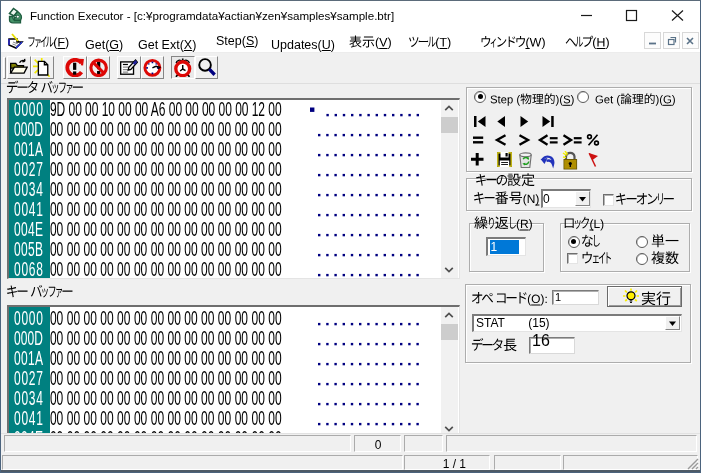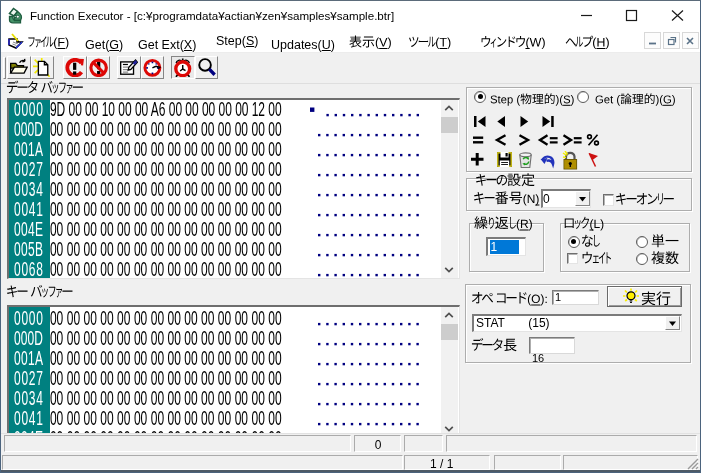--- a/index.html
+++ b/index.html
@@ -661,33 +661,33 @@
 <svg class="abs" style="left:664.5px;top:315.5px" width="15" height="15">
     <path d="M4 5.5 L11 5.5 L7.5 10 Z" fill="#000"></path>
   </svg>
 <svg style="position:absolute;left:471.5px;top:337.5px;overflow:visible" width="47" height="17" fill="#000">
     <use href="#g21" transform="translate(-1.14,12.00) scale(0.01263,0.01400)"></use>
     <use href="#g11" transform="translate(9.22,12.00) scale(0.01263,0.01400)"></use>
     <use href="#g22" transform="translate(19.58,12.00) scale(0.01263,0.01400)"></use>
     <use href="#g64" transform="translate(31.08,12.00) scale(0.01400,0.01400)"></use>
   </svg>
 <div class="edit" style="left:528.5px;top:336.5px;width:46.5px;height:17px"></div>
-<div class="abs" style="left:532px;top:352px;font-size:11px">16</div>
+<div class="abs" style="left:532px;top:332px;font-size:16px">16</div>
 <div class="abs" style="left:1px;top:433px;width:699px;height:20px;background:#f0f0f0;border-top:1px solid #e2e2e2"></div>
 <div class="panel" style="left:3.5px;top:435px;width:347.0px;height:16.5px"></div>
 <div class="panel" style="left:353.5px;top:435px;width:47.0px;height:16.5px"></div>
 <div class="panel" style="left:403.5px;top:435px;width:39.0px;height:16.5px"></div>
 <div class="panel" style="left:445.5px;top:435px;width:251.0px;height:16.5px"></div>
 <div class="abs" style="left:371px;top:437.5px;width:14px;text-align:center;font-size:12px">0</div>
 <div class="abs" style="left:1px;top:453px;width:699px;height:18px;background:#f0f0f0"></div>
 <div class="panel" style="left:2.0px;top:455px;width:400.5px;height:15px"></div>
 <div class="panel" style="left:404.0px;top:455px;width:85.5px;height:15px"></div>
 <div class="panel" style="left:494.0px;top:455px;width:66.5px;height:15px"></div>
 <div class="panel" style="left:562.5px;top:455px;width:135.0px;height:15px"></div>
-<div class="abs" style="left:430px;top:457px;width:36px;text-align:left;font-size:12px">1 / 1</div>
+<div class="abs" style="left:430px;top:457px;width:36px;text-align:right;font-size:12px">1 / 1</div>
 <svg class="abs" style="left:685px;top:456px" width="14" height="14">
     <g stroke="#9a9a9a" stroke-width="1.4">
       <path d="M13 3 L3 13 M13 7 L7 13 M13 11 L11 13"></path>
     </g>
   </svg>
 <svg width="0" height="0" style="position:absolute">
     <defs>
       <path id="g0" d="M861 -665 800 -704C781 -699 762 -699 747 -699C701 -699 302 -699 245 -699C212 -699 173 -702 145 -705V-617C171 -618 205 -620 245 -620C302 -620 698 -620 756 -620C742 -524 696 -385 625 -294C541 -187 429 -102 235 -53L303 22C487 -36 606 -129 697 -246C776 -349 824 -510 846 -615C850 -634 854 -651 861 -665Z"></path>
       <path id="g1" d="M865 -505 820 -547C807 -544 780 -542 765 -542C717 -542 310 -542 271 -542C241 -542 205 -545 177 -549V-466C208 -468 241 -470 271 -470C310 -470 693 -469 749 -469C720 -420 648 -332 577 -289L642 -244C732 -306 816 -431 845 -478C850 -486 859 -498 865 -505ZM529 -402H442C445 -382 448 -362 448 -342C448 -212 429 -102 294 -11C271 5 247 15 225 23L296 79C507 -38 527 -189 529 -402Z"></path>
       <path id="g2" d="M86 -361 126 -283C265 -326 402 -386 507 -446V-76C507 -38 504 12 501 31H599C595 11 593 -38 593 -76V-498C695 -566 787 -642 863 -721L796 -783C727 -700 627 -613 523 -548C412 -478 259 -408 86 -361Z"></path>

